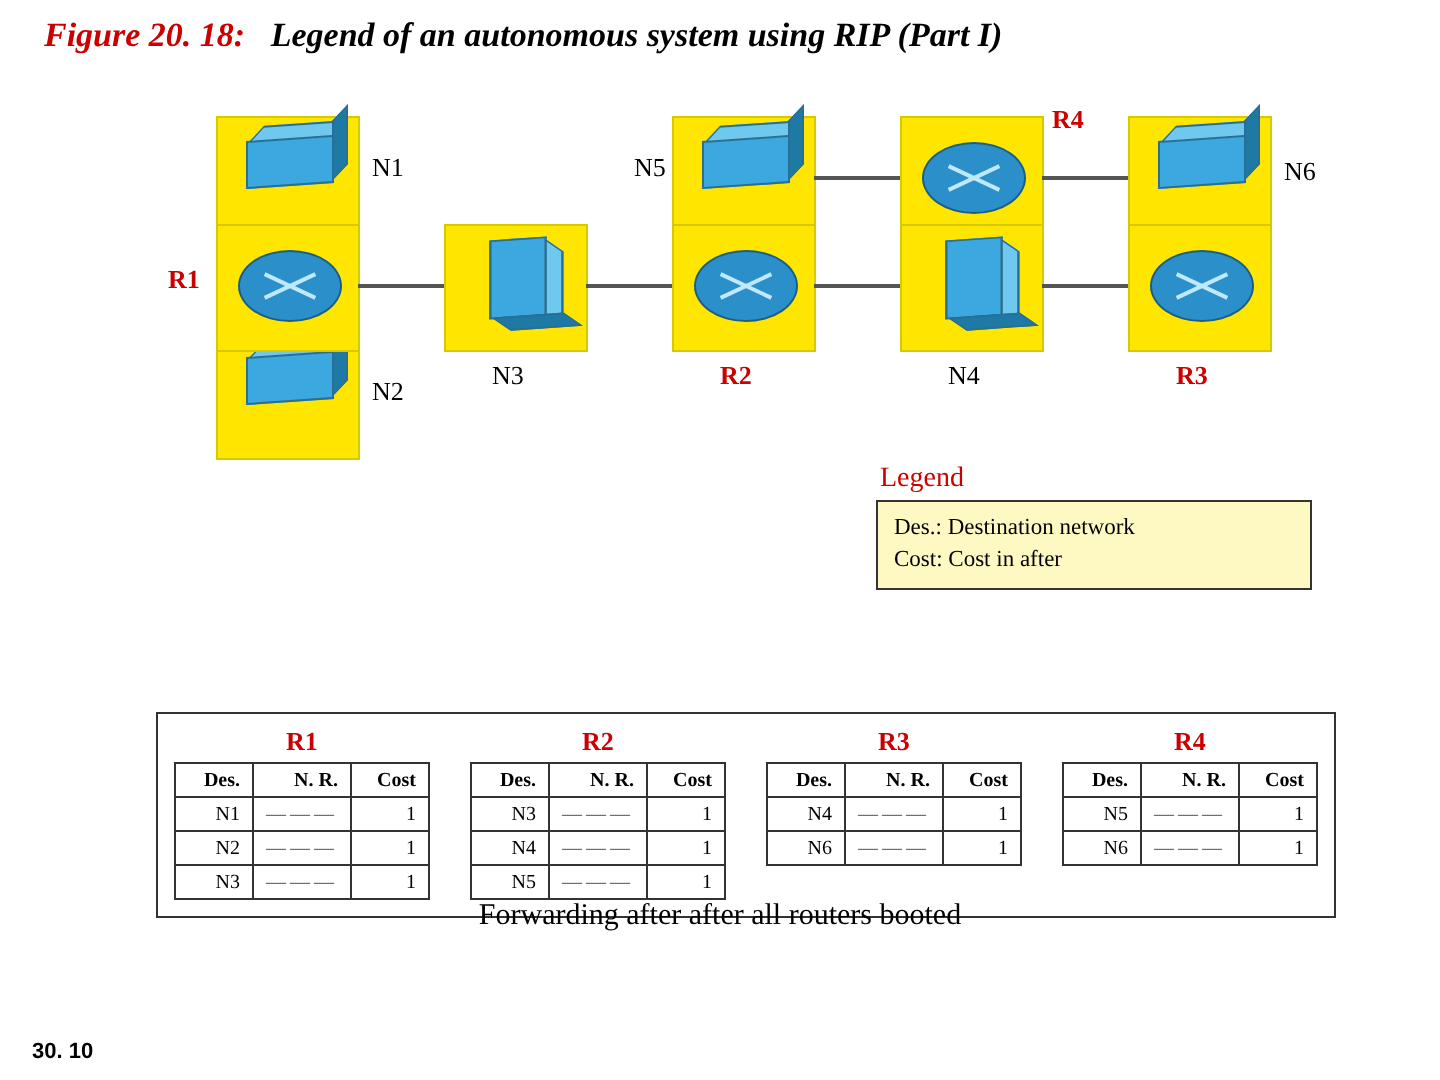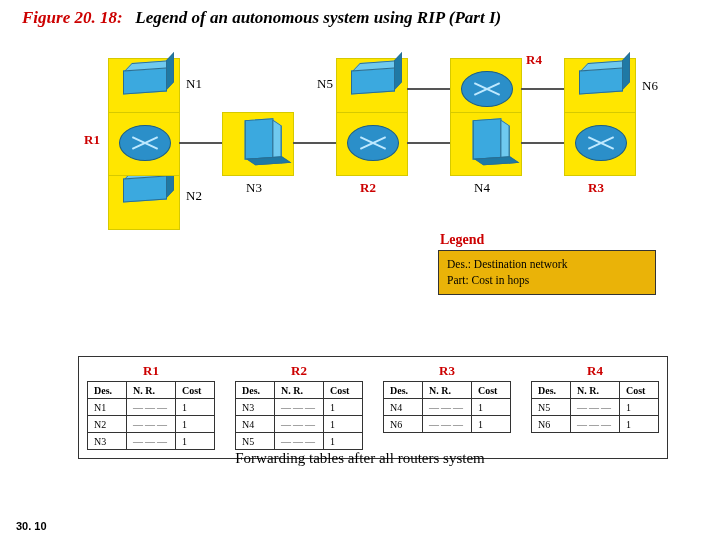--- a/index.html
+++ b/index.html
@@ -117,34 +117,34 @@
     position: absolute;
     background: #555;
   }
 
   
   .legend-title {
     position: absolute;
     left: 440px;
     top: 232px;
     font-size: 14px;
-    font-weight: bold;
+    font-weight: normal;
     color: #c00;
   }
   .legend-box {
     position: absolute;
     left: 438px;
     top: 250px;
     width: 200px;
     border: 1px solid #333;
     padding: 6px 8px;
     font-size: 11.5px;
     line-height: 1.35;
     color: #000;
-    background: #eab308;
+    background: #fef9c3;
   }
 
   
   .tables-wrap {
     position: absolute;
     top: 356px;
     left: 78px;
     width: 572px;
     border: 1px solid #333;
     padding: 6px 8px 8px 8px;
@@ -163,21 +163,21 @@
     font-size: 13px;
     margin-bottom: 2px;
   }
   table.rtable {
     border-collapse: collapse;
     font-size: 10px;
   }
   table.rtable th, table.rtable td {
     border: 1px solid #333;
     padding: 1px 6px;
-    text-align: left;
+    text-align: right;
     min-width: 26px;
     height: 14px;
   }
   table.rtable td.dash {
     color: #555;
     letter-spacing: 2px;
   }
 
   .caption {
     position: absolute;
@@ -264,21 +264,21 @@
   <div class="line" style="left:407px; top:90px; width:43px; height:2px;"></div>
   <div class="line" style="left:521px; top:90px; width:43px; height:2px;"></div>
   <div class="line" style="left:407px; top:36px; width:43px; height:2px;"></div>
   <div class="line" style="left:521px; top:36px; width:43px; height:2px;"></div>
 
 </div>
 
 <div class="legend-title">Legend</div>
 <div class="legend-box">
   <div>Des.: Destination network</div>
-  <div>Part: Cost in hops</div>
+  <div>Cost: Cost in after</div>
 </div>
 
 <div class="tables-wrap">
 
   <div class="rtable-block">
     <div class="rtable-title">R1</div>
     <table class="rtable">
       <tbody>
           <tr>
         <th>Des.</th>
@@ -373,15 +373,15 @@
             <td>N6</td>
             <td class="dash">———</td>
             <td>1</td>
           </tr>
     </tbody>
       </table>
   </div>
 
 </div>
 
-<div class="caption">Forwarding tables after all routers system</div>
+<div class="caption">Forwarding after after all routers booted</div>
 
 <div class="pagenum">30. 10</div>
 
 </body></html>

